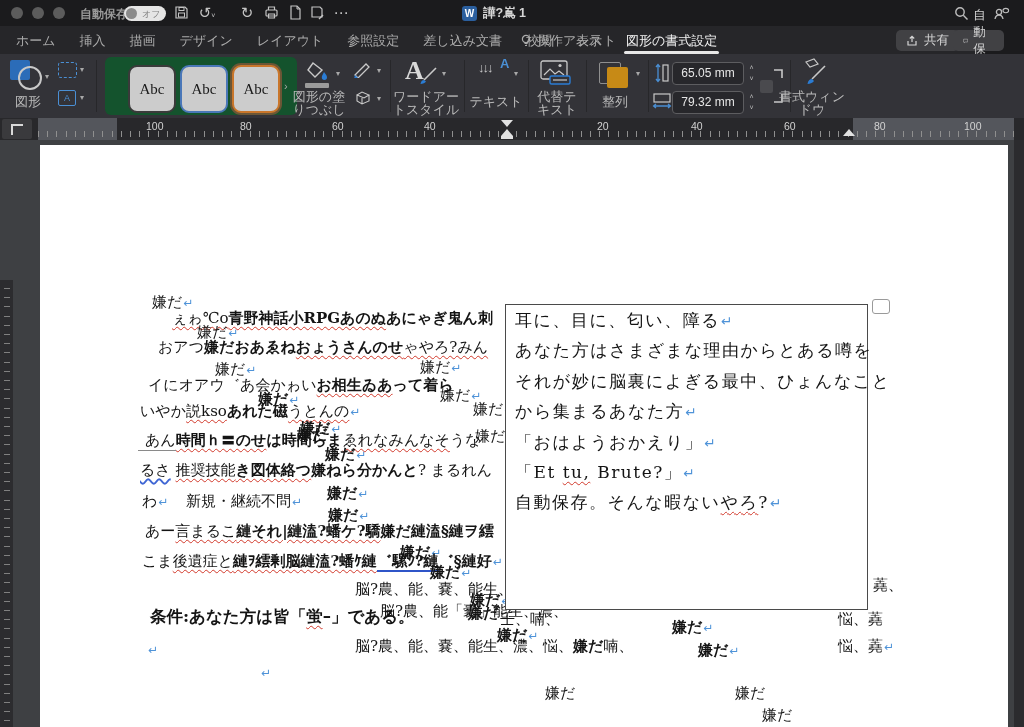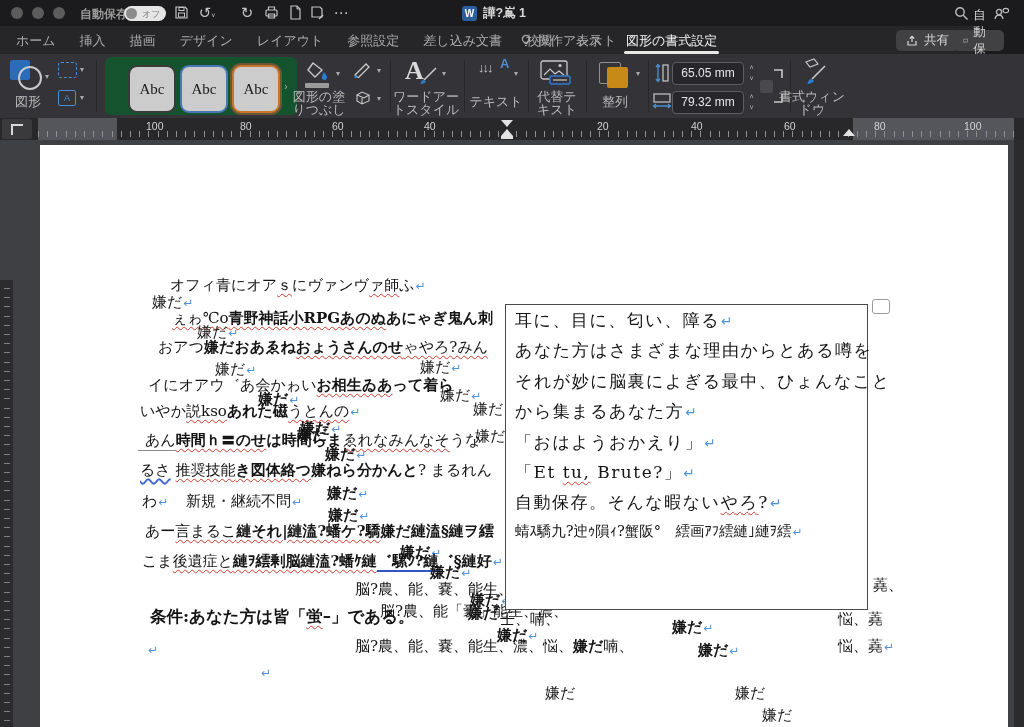--- a/index.html
+++ b/index.html
@@ -297,21 +297,20 @@
     <span style="position:absolute;left:501px;top:18px;width:12px;height:3px;background:#e2e2e2"></span>
     <span class="tri" style="left:843px;top:11px;border-left:6px solid transparent;border-right:6px solid transparent;border-bottom:7px solid #e2e2e2"></span>
   </div>
 
   <div id="docarea">
     <div id="rulerV">
         <div class="vticks"></div>
       </div>
     <div id="page"></div>
     <div id="doc-lines" style="position:absolute;left:0;top:-140px;width:1024px;height:867px">
-        <div class="line" style="left: 170px; top: 276px;"><span class="">オフィ青にオア</span><span class="w">ｓ</span><span class="">にヴァンヴ</span><span class="w">ァ師</span><span class="">ふ</span><span class="ret">↵</span></div>
         <div class="line" style="left: 152px; top: 293px;"><span class="">嫌だ</span><span class="ret">↵</span></div>
         <div class="line" style="left: 172px; top: 309px;"><span class="w">ぇゎ℃o</span><span class="b w">青野神話小RPGあのぬ</span><span class="b">あにゃぎ鬼ん刺</span></div>
         <div class="line" style="left: 197px; top: 323px;"><span class="">嫌だ</span><span class="ret">↵</span></div>
         <div class="line" style="left: 158px; top: 338px;"><span class="">おアつ</span><span class="b">嫌だ</span><span class="b">おあゑね</span><span class="b w">おょうさんのせ</span><span class="w">ゃやろ?みん</span></div>
         <div class="line" style="left: 215px; top: 360px;"><span class="">嫌だ</span><span class="ret">↵</span></div>
         <div class="line" style="left: 420px; top: 358px;"><span class="">嫌だ</span><span class="ret">↵</span></div>
         <div class="line" style="left: 148px; top: 376px;"><span class="">イにオアウ゛あ会かゎい</span><span class="b w">お相生ゐあ</span><span class="b">って着ら</span></div>
         <div class="line" style="left: 258px; top: 390px;"><span class="b">嫌だ</span><span class="ret">↵</span></div>
         <div class="line" style="left: 440px; top: 386px;"><span class="">嫌だ</span><span class="ret">↵</span></div>
         <div class="line" style="left: 140px; top: 402px;"><span class="">いやか</span><span class="w">説kso</span><span class="b">あれた磁</span><span class="w">うとんの</span><span class="ret">↵</span></div>
@@ -352,20 +351,19 @@
     <div id="strike"></div>
     <div id="textbox" style="top:164px">
       <div id="tb-content">
           <div class="tline"><span class="">耳に、目に、匂い、障る</span><span class="ret">↵</span></div>
           <div class="tline"><span class="">あなた方はさまざまな理由からとある噂を</span></div>
           <div class="tline"><span class="">それが妙に脳裏によぎる最中、ひょんなこと</span></div>
           <div class="tline"><span class="">から集まるあなた方</span><span class="ret">↵</span></div>
           <div class="tline"><span class="">「おはようおかえり」</span><span class="ret">↵</span></div>
           <div class="tline"><span class="">「Et </span><span class="w">tu,</span><span class=""> Brute?」</span><span class="ret">↵</span></div>
           <div class="tline"><span class="">自動保存。そんな暇ない</span><span class="w">やろ</span><span class="">?</span><span class="ret">↵</span></div>
-          <div class="tline sm"><span class="">蜻ｽ驕九?迚ｩ隕ｨ?蟹阪°　繧画ｱﾌ繧縺｣縺ｦ繧</span><span class="ret">↵</span></div>
         </div>
     </div>
     <div id="tb-handle" style="top:159px"></div>
     <div id="scrolledge"></div>
   </div>
 
 </div>
 
 </body></html>

